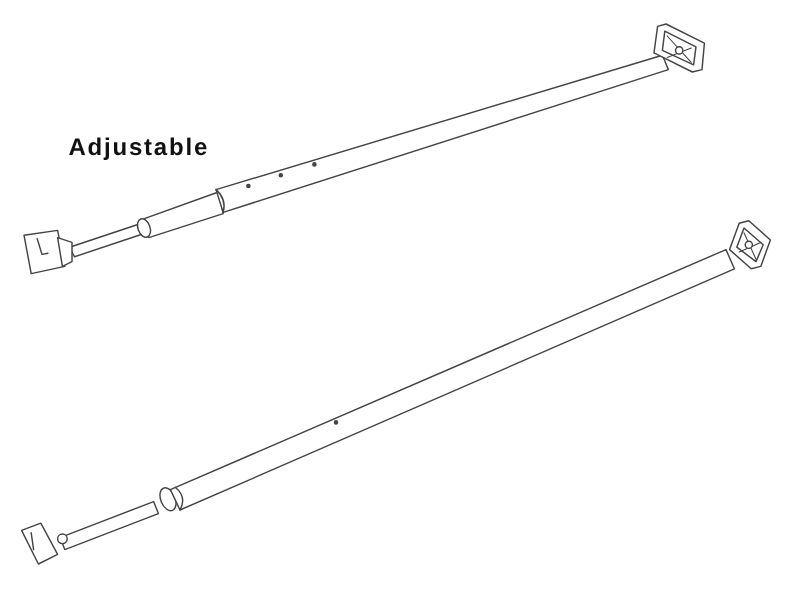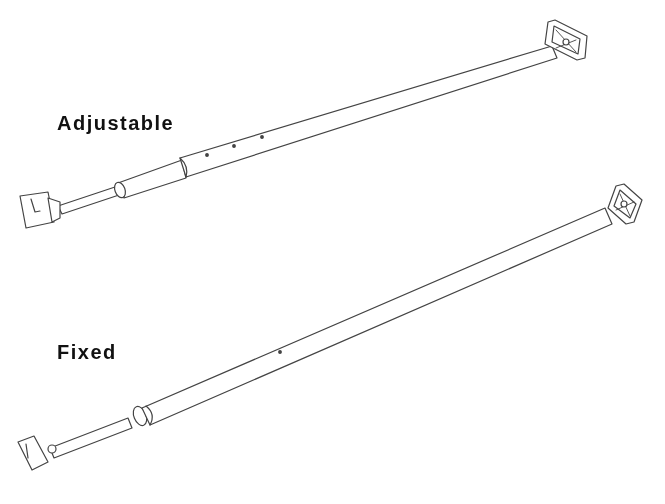--- a/index.html
+++ b/index.html
@@ -6,21 +6,20 @@
   #stage{position:relative;width:665px;height:504px;background:#fff;overflow:hidden;text-align:center;}
   .label{position:absolute;font-family:"Liberation Sans",sans-serif;font-weight:bold;font-size:20px;letter-spacing:1.5px;color:#111;}
   svg{position:absolute;left:0;top:0;}
 </style>
 </head>
 <body>
 
 <div id="stage">
 
   <div class="label" style="left:57px;top:112px;">Adjustable</div>
-  <div class="label" style="left:57px;top:341px;">Fixed</div>
 
   <svg width="665" height="504" viewBox="0 0 665 504">
     <g fill="#fff" stroke="#444" stroke-width="1.2" stroke-linejoin="round" stroke-linecap="round">
 
       <g>
 
         <polygon points="58,206 118,186 122,194 62,214"></polygon>
 
         <polygon points="118,183 182,160 186,178 124,198"></polygon>
 

